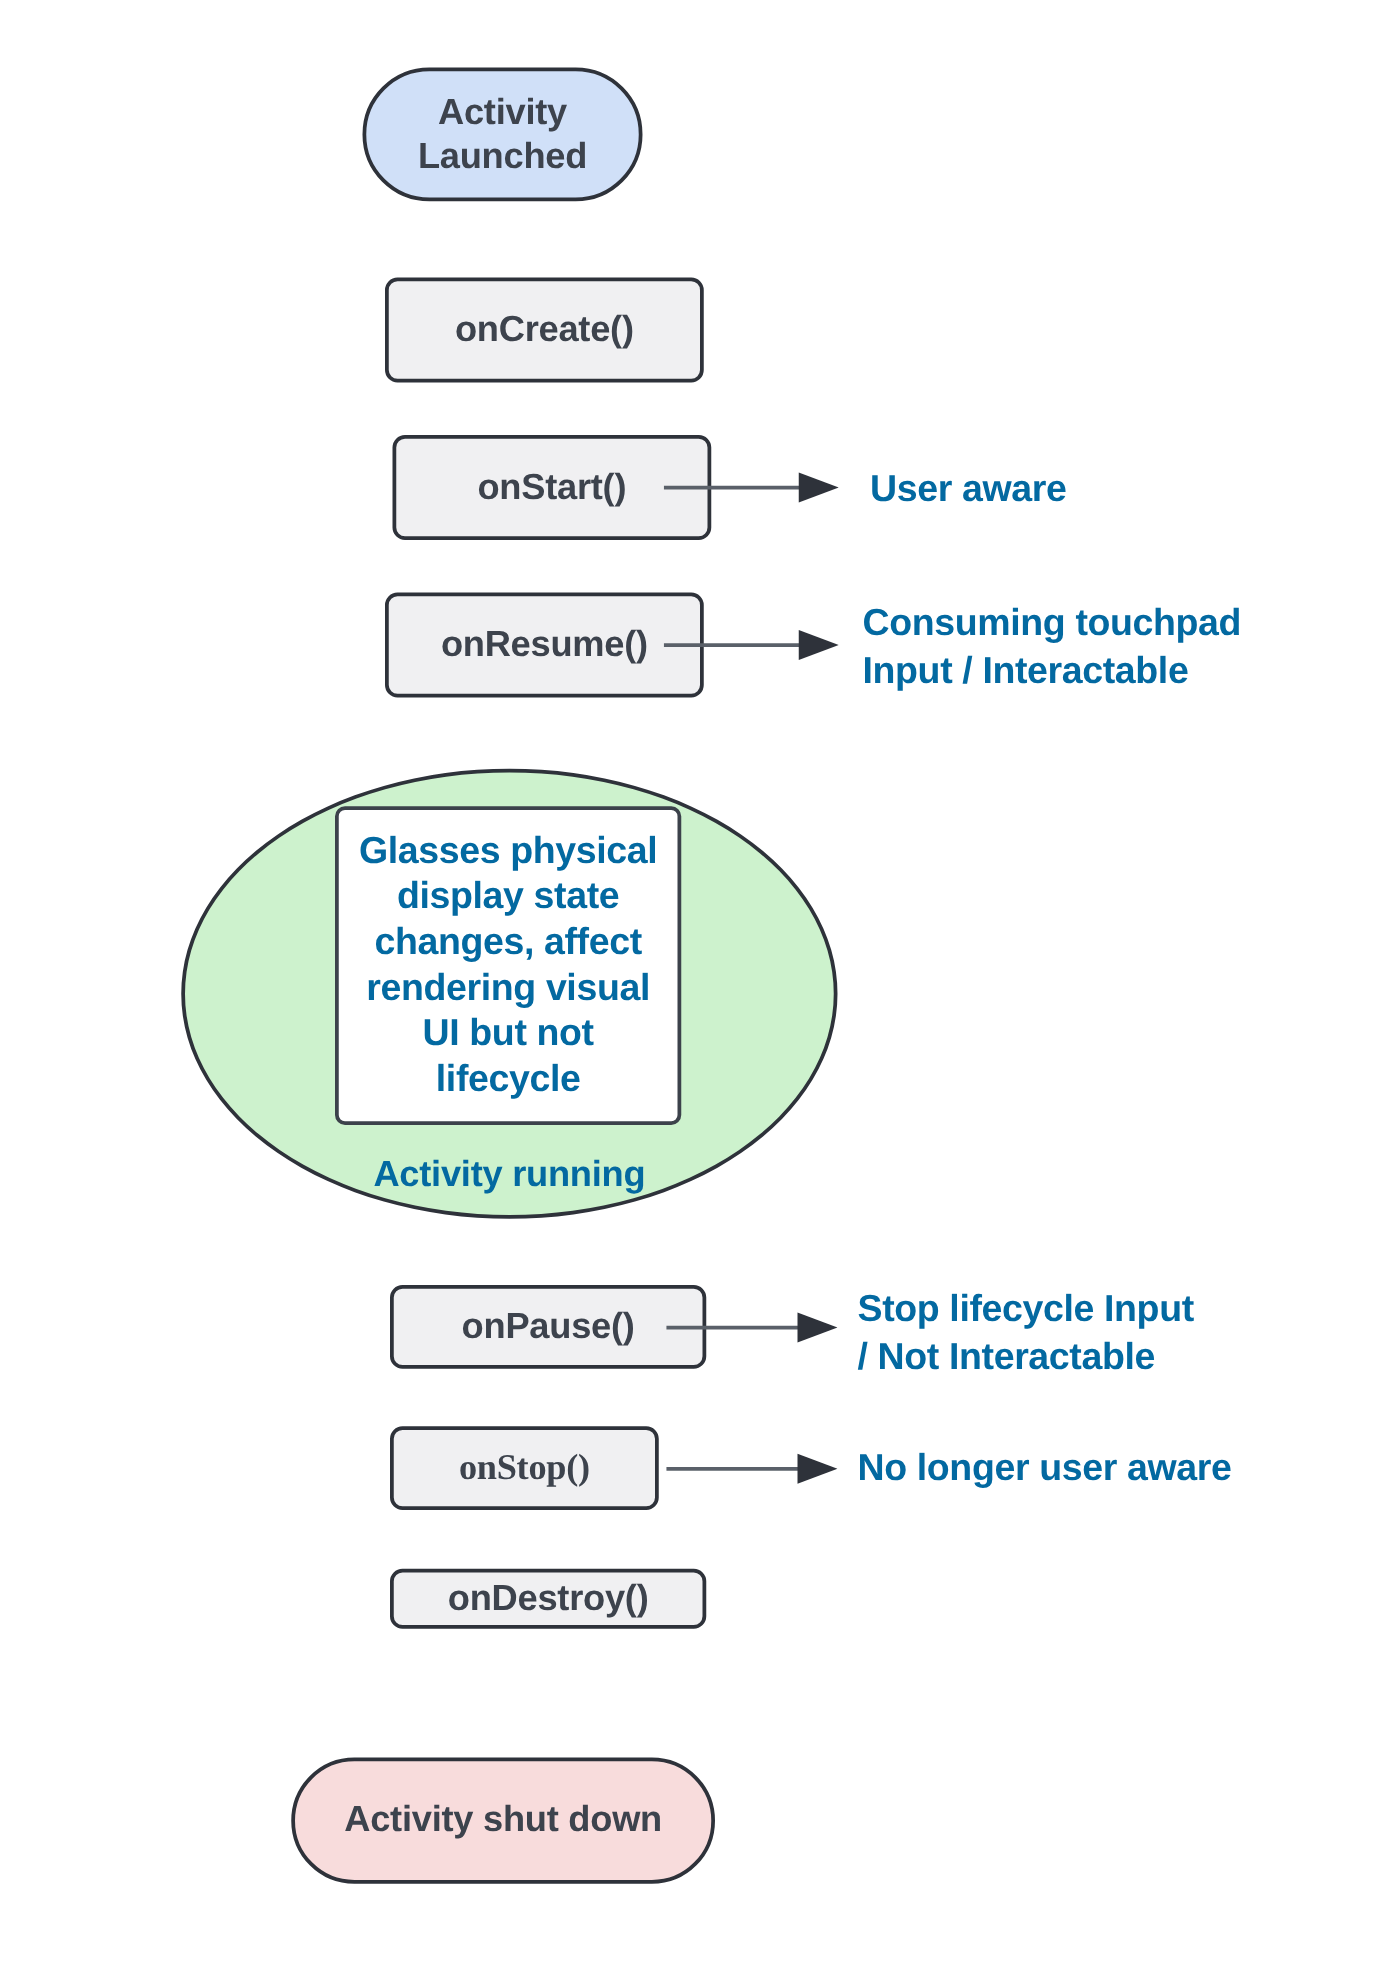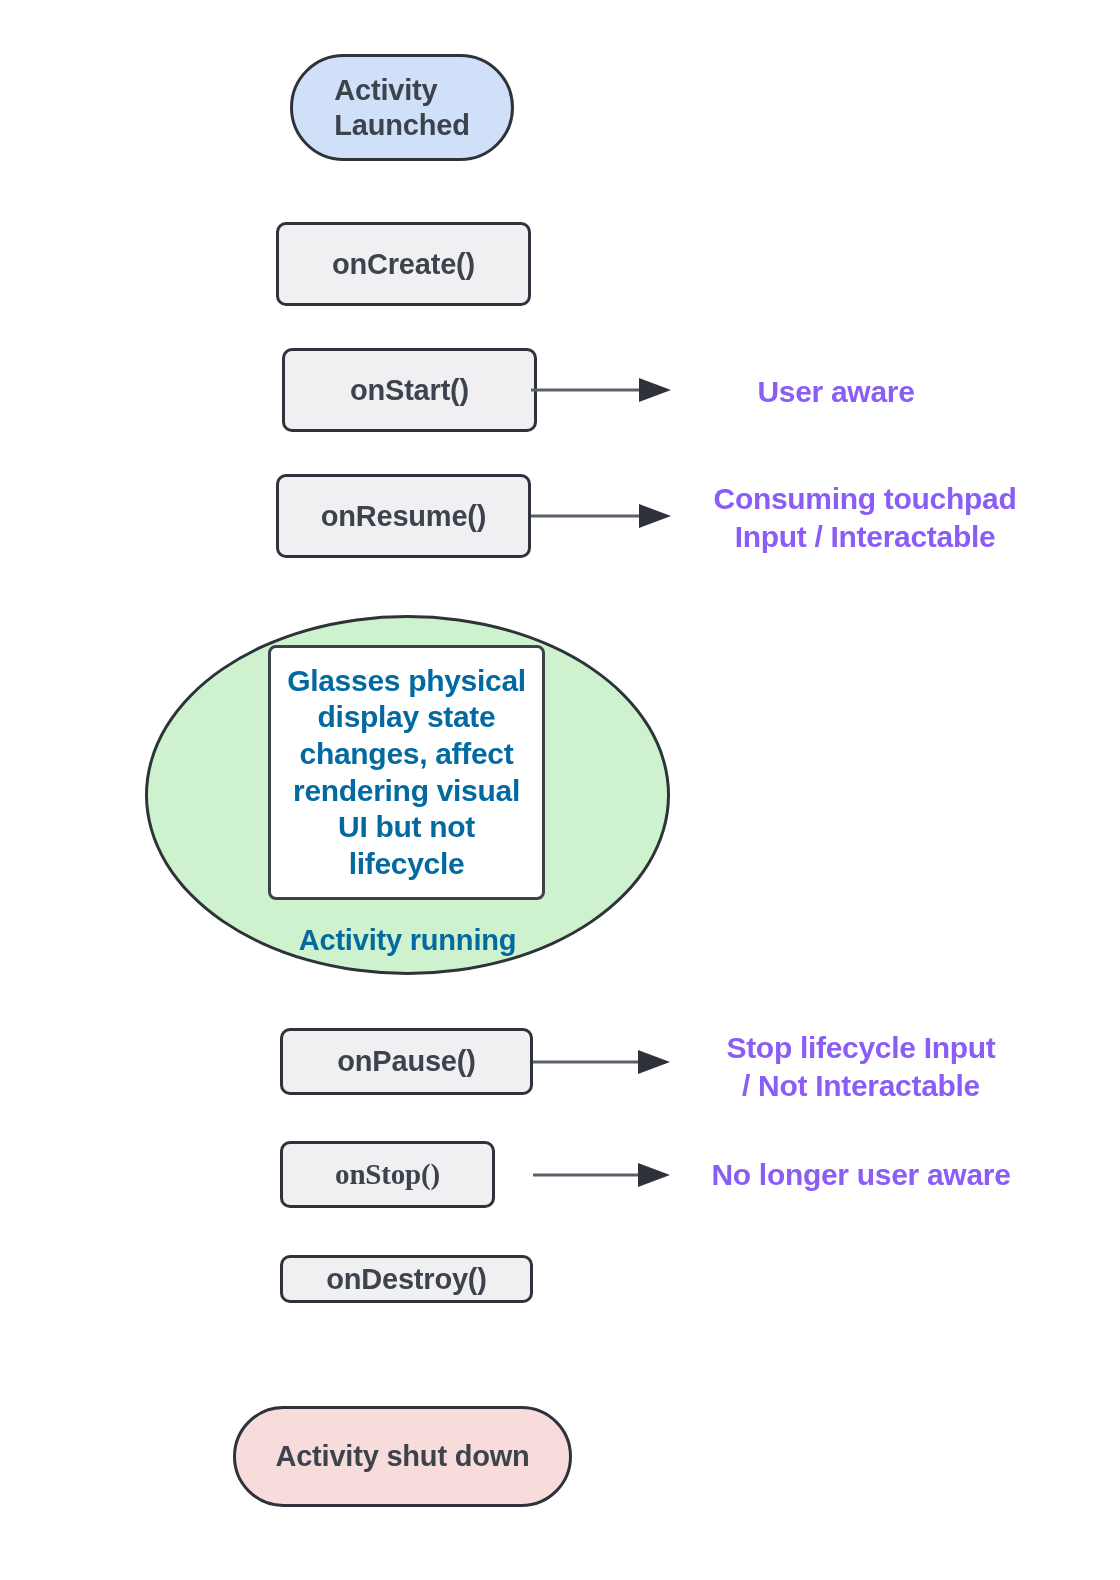--- a/index.html
+++ b/index.html
@@ -18,32 +18,34 @@
     overflow: hidden;
   }
 
   
   .node {
     position: absolute;
     box-sizing: border-box;
     display: flex;
     align-items: center;
     justify-content: center;
+    text-align: center;
     color: #3d434d;
     font-weight: bold;
     line-height: 1.18;
     border: 3px solid #2e323a;
     letter-spacing: -0.2px;
   }
 
   
   .callback-box {
     background: #f0f0f2;
     border-radius: 10px;
     font-size: 29px;
+    margin-left: 32px;
   }
 
   
   .pill {
     border-radius: 999px;
     font-size: 29px;
   }
   .pill-launched { background: #d0e0f8; }
   .pill-shutdown { background: #f8dcdc; margin-top: 11px; }
 
@@ -87,25 +89,25 @@
   .arrow {
     position: absolute;
     height: 30px;
     display: block;
   }
   .arrow svg { display: block; }
 
   
   .side-label {
     position: absolute;
-    color: #8b5cf6;
+    color: #0369a1;
     font-weight: bold;
     font-size: 30px;
     line-height: 1.25;
-    text-align: center;
+    text-align: left;
     letter-spacing: -0.3px;
     white-space: pre-line;
   }
 </style>
 </head>
 <body>
 
 <div id="canvas">
 
   <div class="node pill pill-launched" style="left:290px; top:54px; width:224px; height:107px;">

